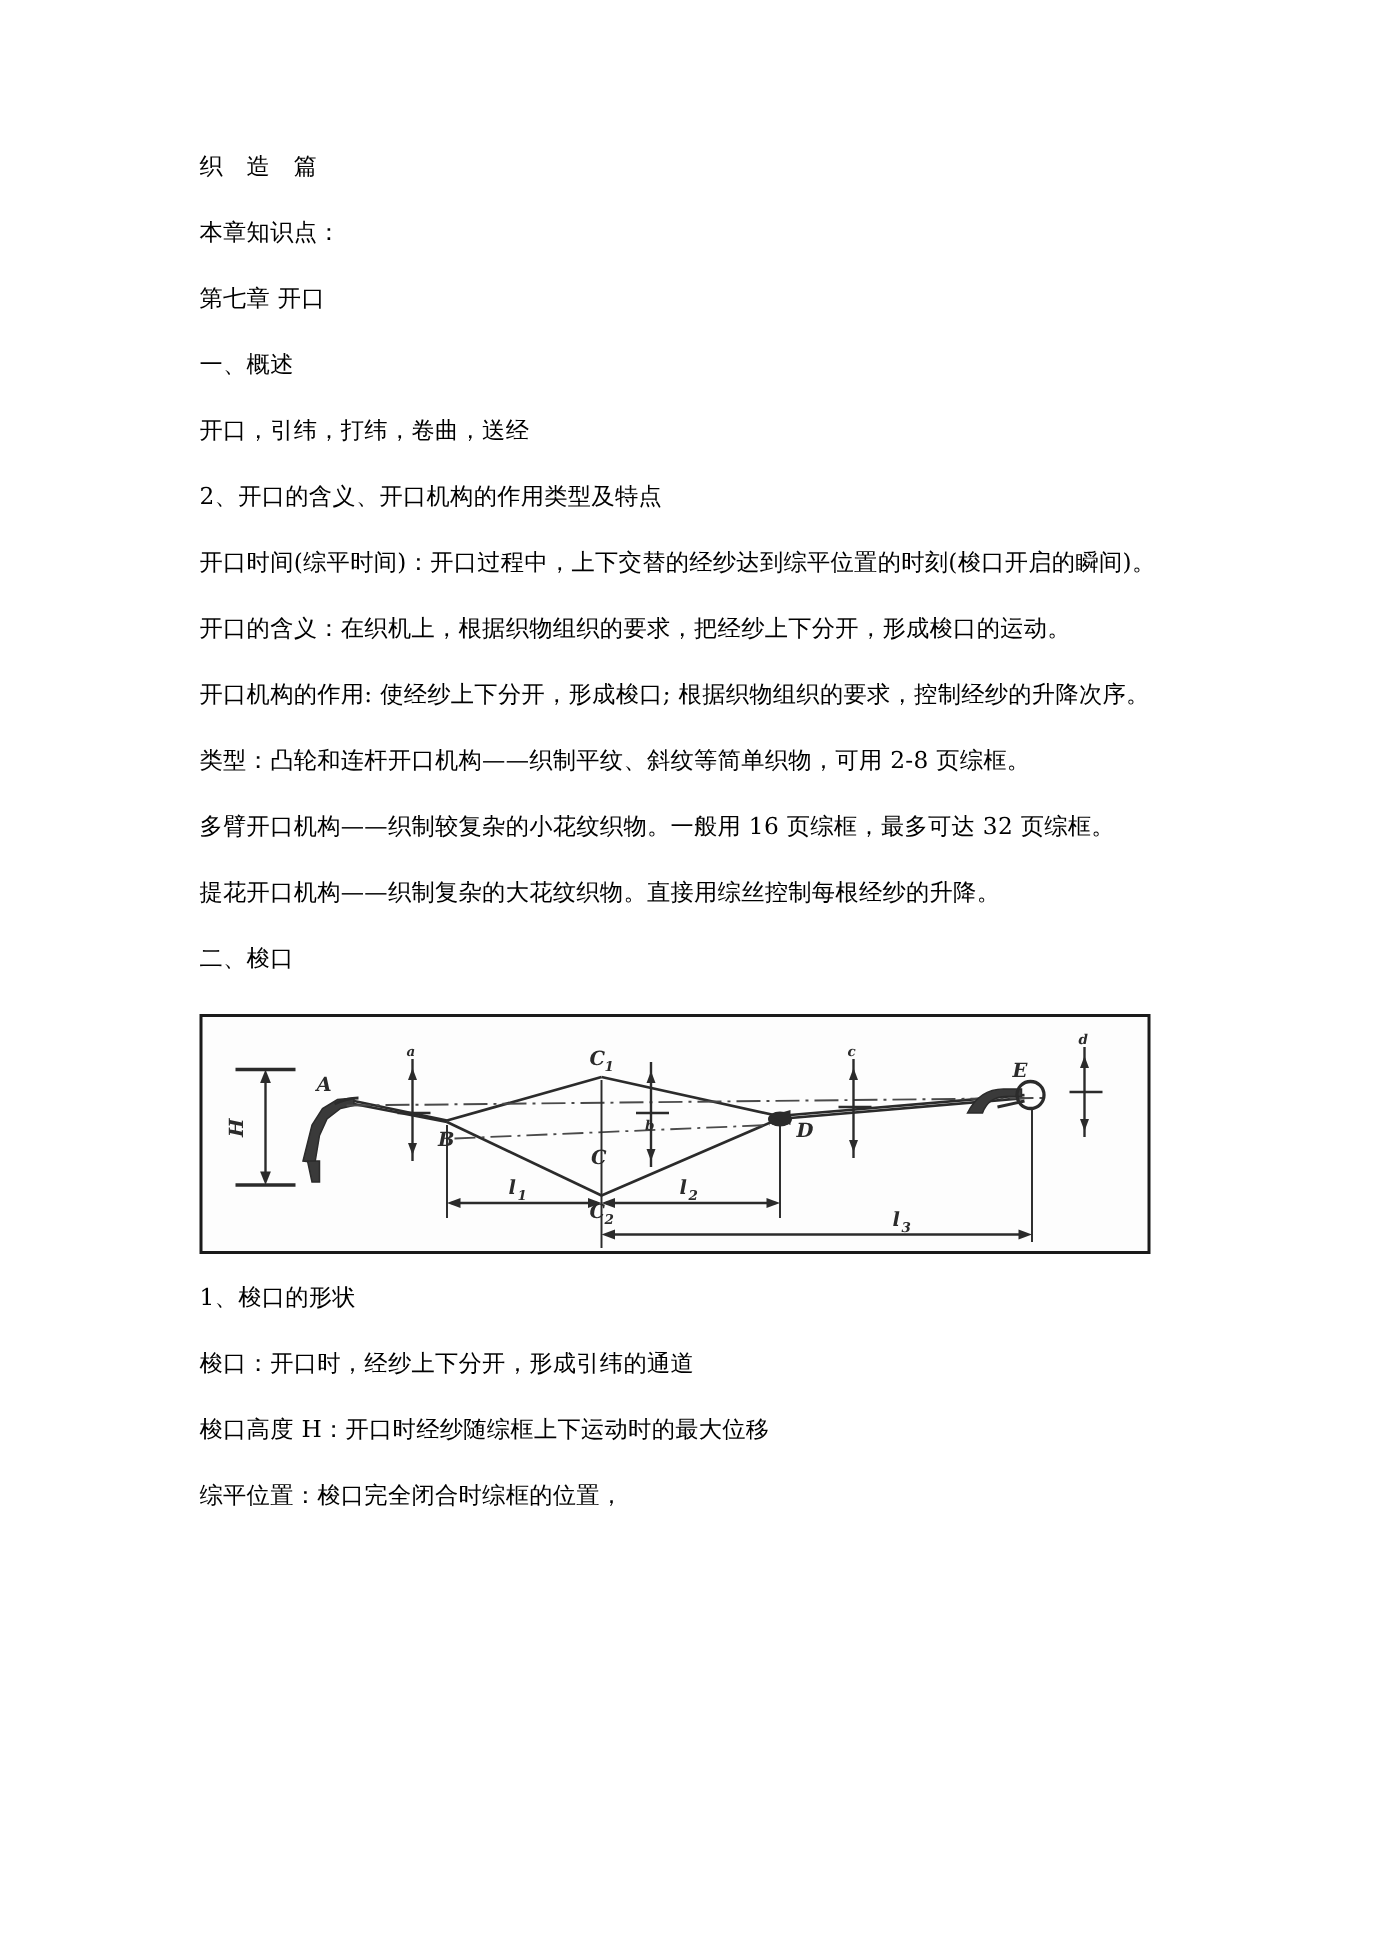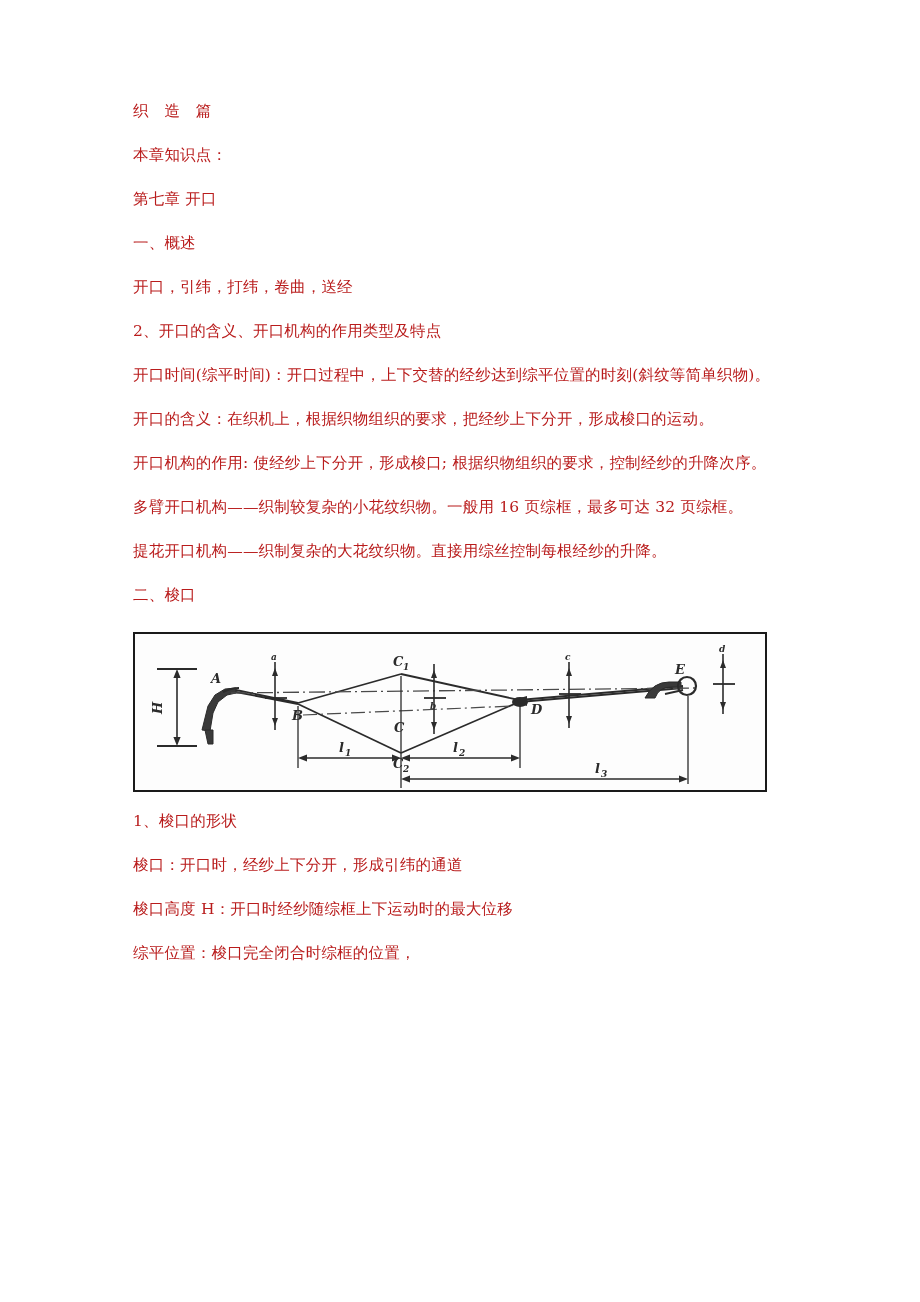--- a/index.html
+++ b/index.html
@@ -25,21 +25,21 @@
   }
   .content {
     position: absolute;
     left: 133px;
     top: 104px;
     width: 700px;
   }
   .para {
     font-size: 15.5px;
     line-height: 1.0;
-    color: #b91c1c;
+    color: #000000;
     margin: 0 0 28.5px 0;
     white-space: pre-wrap;
     letter-spacing: 0.2px;
   }
   .para.title-line {
     letter-spacing: 0.2px;
   }
   .para.sec {
     margin-bottom: 28.5px;
   }
@@ -81,26 +81,27 @@
 
     <p class="para">第七章 开口</p>
 
     <p class="para sec">一、概述</p>
 
 
     <p class="para">开口，引纬，打纬，卷曲，送经</p>
 
     <p class="para">2、开口的含义、开口机构的作用类型及特点</p>
 
-    <p class="para">开口时间(综平时间)：开口过程中，上下交替的经纱达到综平位置的时刻(斜纹等简单织物)。</p>
+    <p class="para">开口时间(综平时间)：开口过程中，上下交替的经纱达到综平位置的时刻(梭口开启的瞬间)。</p>
 
     <p class="para">开口的含义：在织机上，根据织物组织的要求，把经纱上下分开，形成梭口的运动。</p>
 
     <p class="para">开口机构的作用: 使经纱上下分开，形成梭口; 根据织物组织的要求，控制经纱的升降次序。</p>
 
+    <p class="para">类型：凸轮和连杆开口机构——织制平纹、斜纹等简单织物，可用 2-8 页综框。</p>
 
     <p class="para">多臂开口机构——织制较复杂的小花纹织物。一般用 16 页综框，最多可达 32 页综框。</p>
 
     <p class="para">提花开口机构——织制复杂的大花纹织物。直接用综丝控制每根经纱的升降。</p>
 
     <p class="para sec">二、梭口</p>
 
     <div class="figure-wrap">
       <div class="figure-box">
         <svg width="630" height="156" viewBox="0 0 630 156" xmlns="http://www.w3.org/2000/svg">

